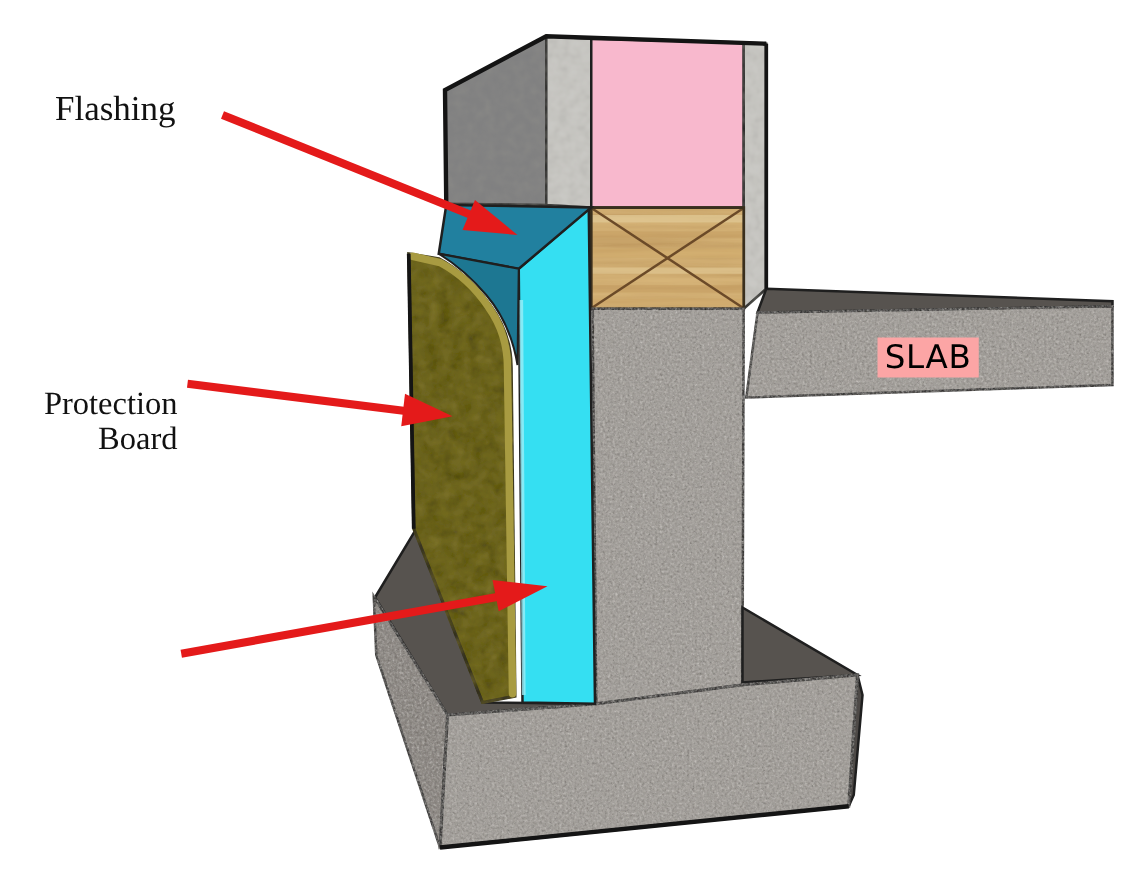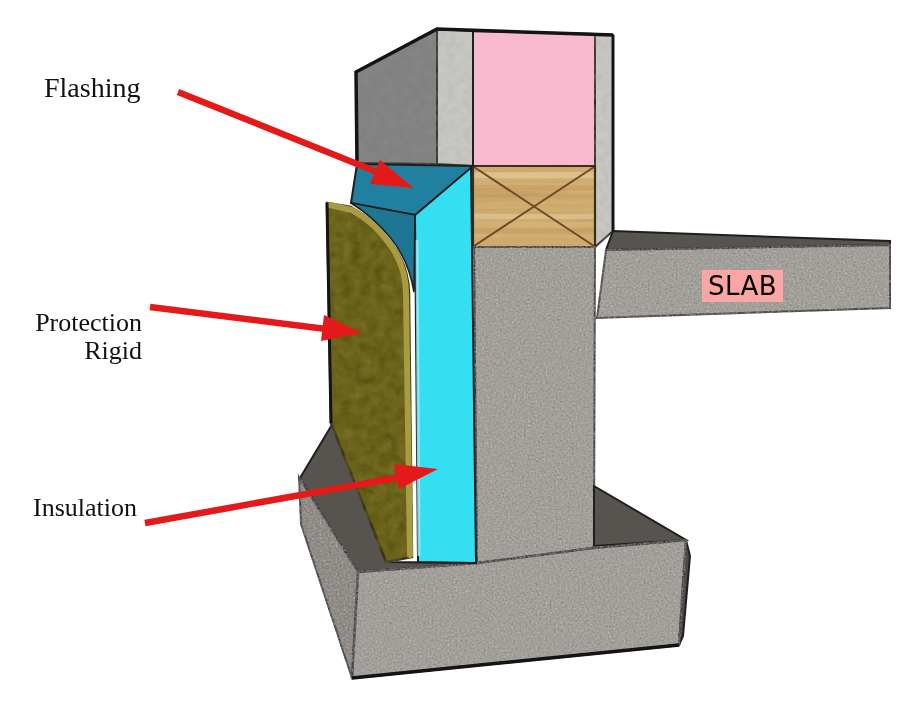--- a/index.html
+++ b/index.html
@@ -153,24 +153,23 @@
     </g>
   </g>
 </svg>
 
 <div class="callout flashing-label">
   <span>Flashing</span>
 </div>
 
 <div class="callout protection-label">
   <div>Protection</div>
-  <div>Rigid</div>
+  <div>Board</div>
 </div>
 
 <div class="callout rigid-label">
-  <div>Insulation</div>
 </div>
 
 <div class="slab-tag">
   <span>SLAB</span>
 </div>
 
 </div>
 
 </body></html>

